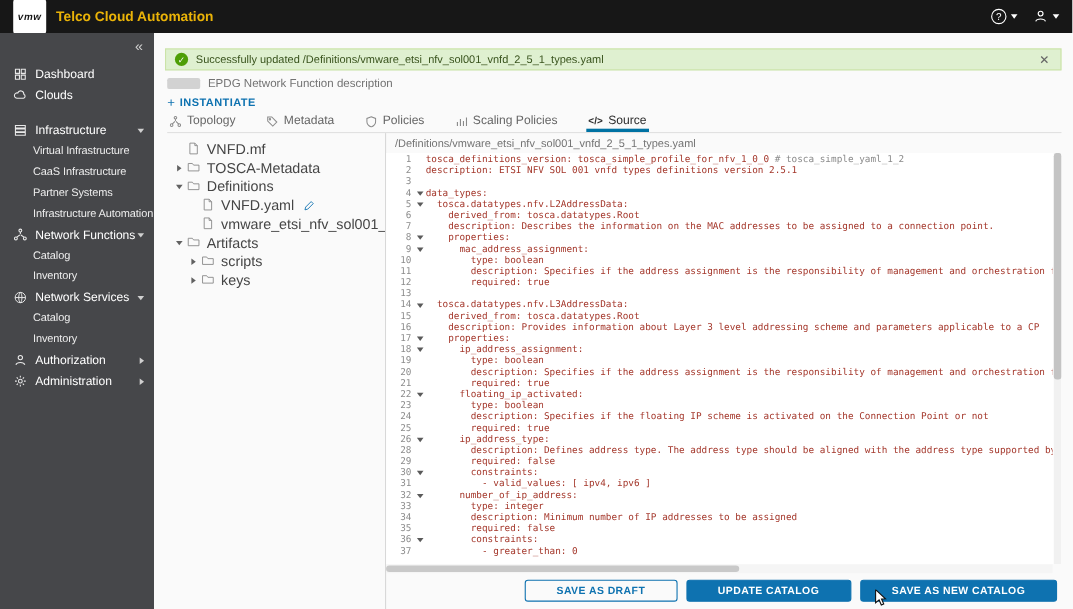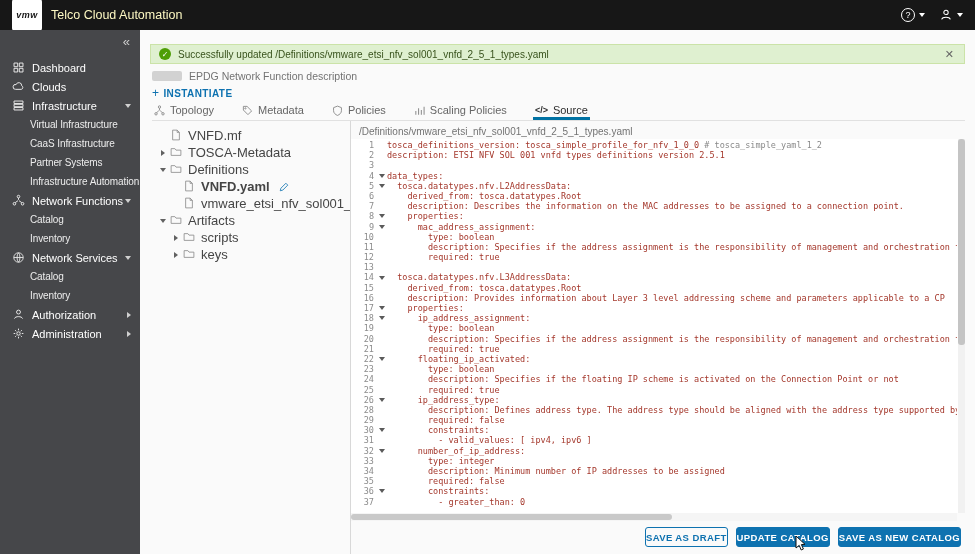--- a/index.html
+++ b/index.html
@@ -3,35 +3,35 @@
 <meta charset="utf-8">
 <style>
   *{box-sizing:border-box;margin:0;padding:0}
   html,body{width:975px;height:554px;overflow:hidden}
   body{font-family:"Liberation Sans",sans-serif;background:#fafafa}
   .app{position:relative;width:975px;height:554px;display:flex;flex-direction:column}
 
   
   .topbar{flex:0 0 30px;height:30px;background:#171717;display:flex;align-items:center;padding:0 12px}
   .logo{width:30px;height:32px;background:#fff;border-radius:3px;color:#171717;font-weight:bold;font-style:italic;font-size:9px;display:flex;align-items:center;justify-content:center;letter-spacing:.5px}
-  .topbar-title{color:#fef9c3;font-size:12.5px;margin-left:9px;font-weight:400}
+  .topbar-title{color:#eab308;font-size:12.5px;margin-left:9px;font-weight:700}
   .topbar-right{margin-left:auto;display:flex;align-items:center;gap:14px}
   .tb-group{display:flex;align-items:center;cursor:pointer}
   .help-circle{width:14px;height:14px;border:1px solid #fff;border-radius:50%;color:#fff;font-size:9px;display:flex;align-items:center;justify-content:center}
   .user-glyph{width:14px;height:14px;color:#fff}
   .user-glyph svg{width:14px;height:14px;display:block}
   .caretW{width:0;height:0;border-left:3.5px solid transparent;border-right:3.5px solid transparent;border-top:4px solid #fff;margin-left:4px}
 
   .body-row{flex:1;display:flex;min-height:0}
 
   
   .sidebar{flex:0 0 140px;width:140px;background:#46474a;color:#fff;position:relative;padding-top:28px;overflow:hidden}
   .collapse{position:absolute;top:4px;right:10px;color:#cfcfcf;font-size:13px;cursor:pointer}
   .nav-row{display:flex;align-items:center;height:19px;padding:0 9px 0 12px;font-size:11px;color:#fff;cursor:pointer;white-space:nowrap;overflow:hidden}
-  .nav-row.gap{}
+  .nav-row.gap{margin-top:13px}
   .nav-row .icn{width:13px;height:13px;margin-right:7px;color:#e9e9e9;flex:0 0 13px}
   .nav-row .icn svg{width:13px;height:13px;display:block}
   .nav-row.sub{padding-left:30px;color:#ededed;font-size:10px;letter-spacing:-.1px}
   .nav-caret{margin-left:auto}
   .caretR{width:0;height:0;border-top:3.5px solid transparent;border-bottom:3.5px solid transparent;border-left:4px solid #d0d0d0}
   .caretD{width:0;height:0;border-left:3.5px solid transparent;border-right:3.5px solid transparent;border-top:4px solid #d0d0d0}
 
   
   .main{flex:1;display:flex;flex-direction:column;background:#fafafa;min-width:0;position:relative}
   .banner{margin:14px 10px 0 10px;height:20px;background:#dff0d0;border:1px solid #cbe3a8;display:flex;align-items:center;padding:0 8px;font-size:10px;color:#38521c}
@@ -70,21 +70,21 @@
   .fold{flex:0 0 10px;width:10px;display:flex;align-items:center;justify-content:center}
   .foldD{width:0;height:0;border-left:3px solid transparent;border-right:3px solid transparent;border-top:4px solid #5a5a5a}
   .ct{white-space:pre;overflow:hidden}
   .cmt{color:#8a8a8a}
   .vscroll{position:absolute;top:0;right:0;width:7px;height:100%;background:#f1f1f1}
   .vthumb{position:absolute;top:0;right:0;width:7px;height:55%;background:#c4c4c4;border-radius:3px}
   .hscroll{flex:0 0 8px;position:relative;background:#f5f5f5;margin-right:8px}
   .hthumb{position:absolute;left:0;top:1px;height:6px;width:53%;background:#c9c9c9;border-radius:3px}
 
   .actions{flex:0 0 22px;margin-top:5px;display:flex;justify-content:flex-end;align-items:center;gap:8px;padding-right:4px}
-  .btn{height:20px;font-size:9.5px;font-weight:bold;letter-spacing:.4px;padding:0 0;border-radius:3px;cursor:pointer;font-family:inherit}
+  .btn{height:20px;font-size:9.5px;font-weight:bold;letter-spacing:.4px;padding:0 28px;border-radius:3px;cursor:pointer;font-family:inherit}
   .btn.outline{background:#fafafa;border:1px solid #0e72b0;color:#0e72b0}
   .btn.primary{background:#0e72b0;border:1px solid #0e72b0;color:#fff}
 
   .cursor{position:absolute;left:795px;top:536px;width:13px;height:16px;pointer-events:none}
 </style>
 </head>
 <body>
 
 <div class="app">
 
@@ -296,21 +296,21 @@
               <span class="slot">
                 <span class="tcaretD"></span>
               </span>
               <span class="icn">
                 <svg viewBox="0 0 16 16" fill="none" stroke="currentColor" stroke-width="1.1">
                   <path d="M1.5 3.5h5l1.5 2h6.5v7h-13z"></path>
                 </svg>
               </span>
               <span class="tree-label">Definitions</span>
             </div>
-            <div class="tree-row" style="padding-left: 21px; font-weight: bold;">
+            <div class="tree-row" style="padding-left: 21px;">
               <span class="slot"></span>
               <span class="icn">
                 <svg viewBox="0 0 16 16" fill="none" stroke="currentColor" stroke-width="1.1">
                   <path d="M3.5 1.5h6l3 3v10h-9z"></path>
                   <path d="M9.5 1.5v3h3"></path>
                 </svg>
               </span>
               <span class="tree-label">VNFD.yaml</span>
               <span class="pencil">
                 <svg viewBox="0 0 16 16" fill="none" stroke="currentColor" stroke-width="1.3">

